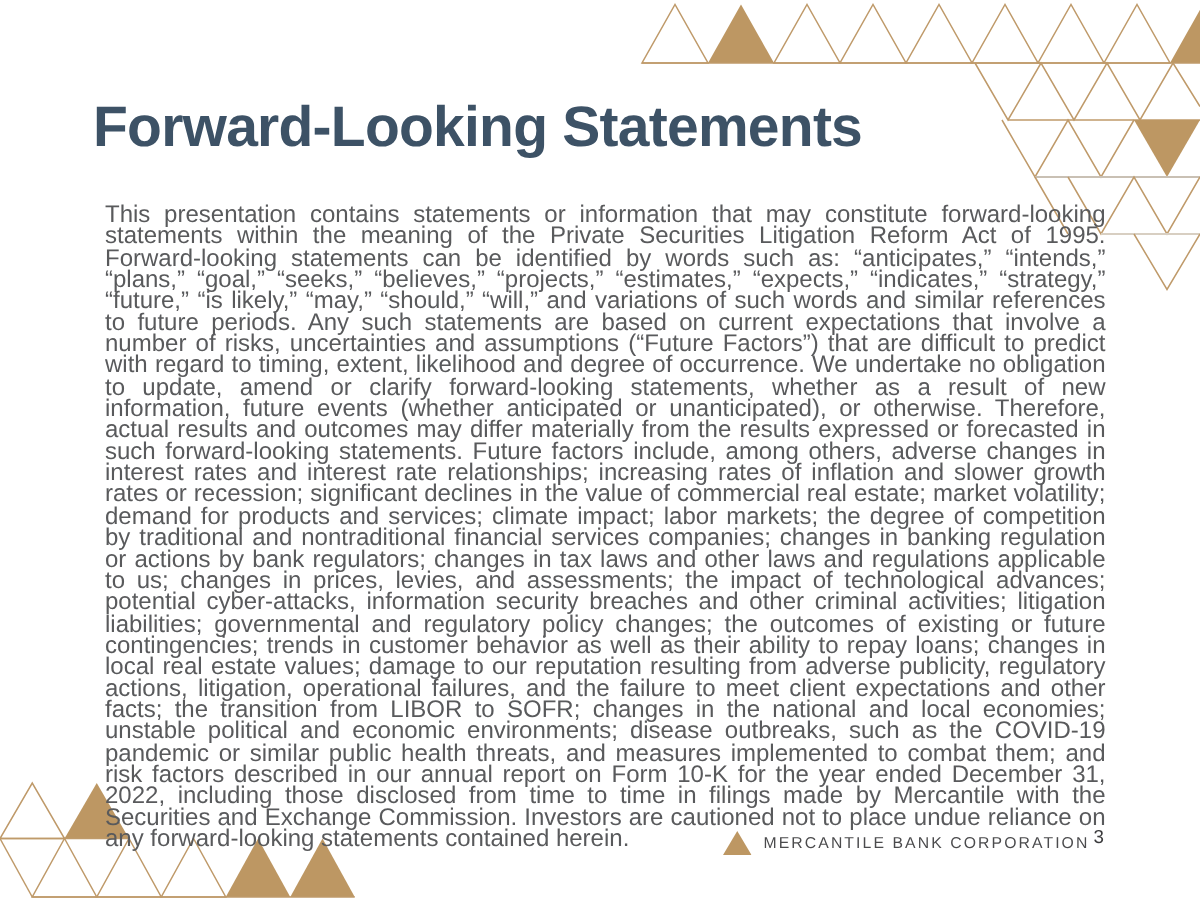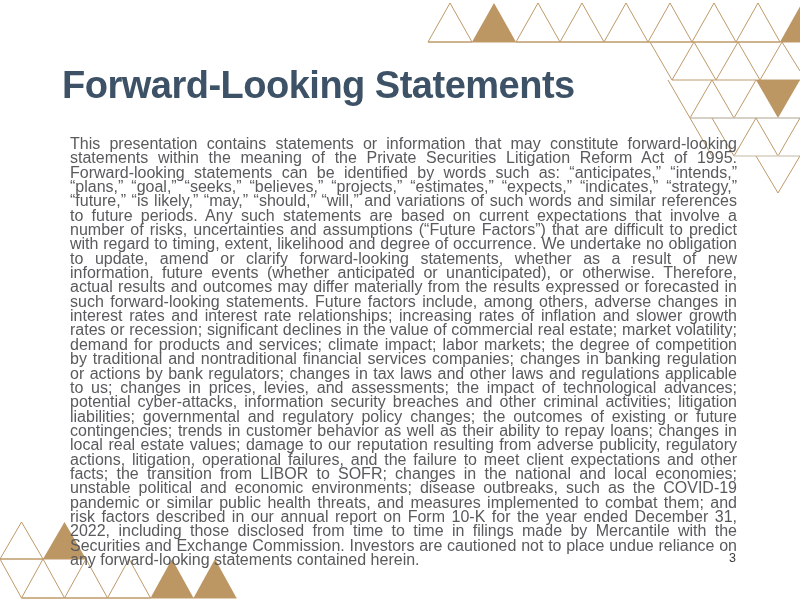--- a/index.html
+++ b/index.html
@@ -114,15 +114,21 @@
     <polygon class="t-out" points="107.5,83 150.5,83 129,44"></polygon>
     <polygon class="t-fill" points="150.5,83 193.5,83 172,44"></polygon>
     <polygon class="t-fill" points="193.5,83 236.5,83 215,44"></polygon>
     <line class="ln-gold" x1="21.5" y1="83" x2="236.5" y2="83"></line>
   </svg>
 
   <h1 class="slide-title">Forward-Looking Statements</h1>
 
   <p class="body-text">This presentation contains statements or information that may constitute forward-looking statements within the meaning of the Private Securities Litigation Reform Act of 1995. Forward-looking statements can be identified by words such as: “anticipates,” “intends,” “plans,” “goal,” “seeks,” “believes,” “projects,” “estimates,” “expects,” “indicates,” “strategy,” “future,” “is likely,” “may,” “should,” “will,” and variations of such words and similar references to future periods. Any such statements are based on current expectations that involve a number of risks, uncertainties and assumptions (“Future Factors”) that are difficult to predict with regard to timing, extent, likelihood and degree of occurrence. We undertake no obligation to update, amend or clarify forward-looking statements, whether as a result of new information, future events (whether anticipated or unanticipated), or otherwise. Therefore, actual results and outcomes may differ materially from the results expressed or forecasted in such forward-looking statements. Future factors include, among others, adverse changes in interest rates and interest rate relationships; increasing rates of inflation and slower growth rates or recession; significant declines in the value of commercial real estate; market volatility; demand for products and services; climate impact; labor markets; the degree of competition by traditional and nontraditional financial services companies; changes in banking regulation or actions by bank regulators; changes in tax laws and other laws and regulations applicable to us; changes in prices, levies, and assessments; the impact of technological advances; potential cyber-attacks, information security breaches and other criminal activities; litigation liabilities; governmental and regulatory policy changes; the outcomes of existing or future contingencies; trends in customer behavior as well as their ability to repay loans; changes in local real estate values; damage to our reputation resulting from adverse publicity, regulatory actions, litigation, operational failures, and the failure to meet client expectations and other facts; the transition from LIBOR to SOFR; changes in the national and local economies; unstable political and economic environments; disease outbreaks, such as the COVID-19 pandemic or similar public health threats, and measures implemented to combat them; and risk factors described in our annual report on Form 10-K for the year ended December 31, 2022, including those disclosed from time to time in filings made by Mercantile with the Securities and Exchange Commission. Investors are cautioned not to place undue reliance on any forward-looking statements contained herein.</p>
 
+  <div class="footer">
+    <svg width="19" height="16" viewBox="0 0 19 16">
+      <polygon points="9.5,0 19,16 0,16" fill="#BD9763"></polygon>
+    </svg>
+    <span class="footer-company">MERCANTILE BANK CORPORATION</span>
+  </div>
   <span class="page-number">3</span>
 
 </div>
 
 </body></html>

